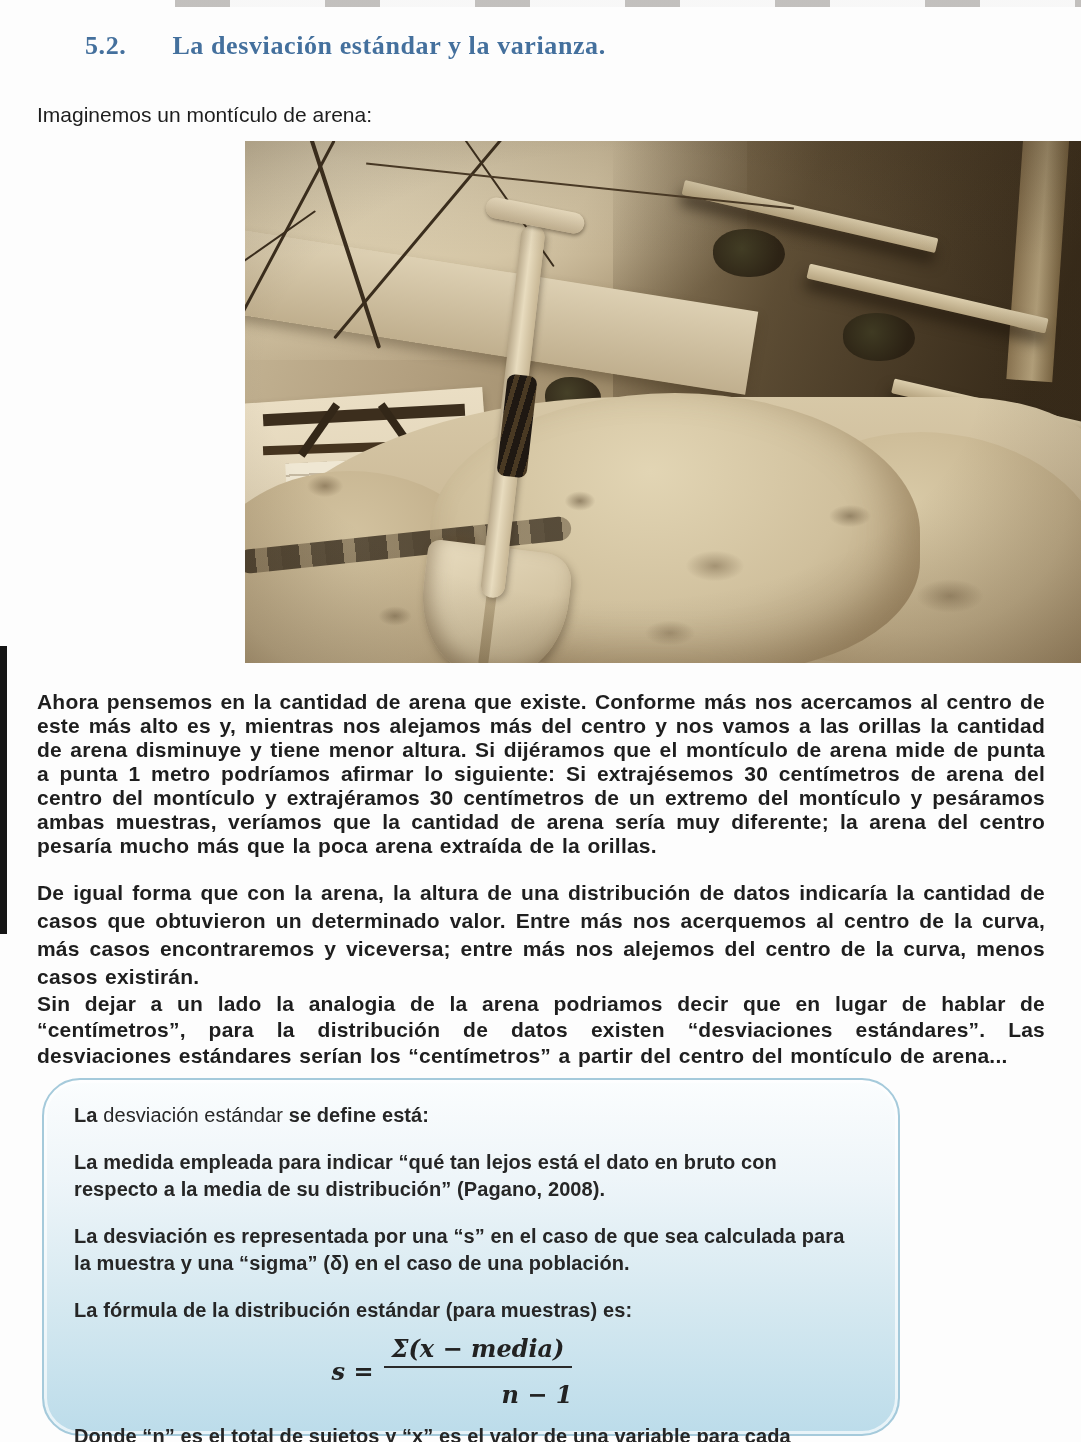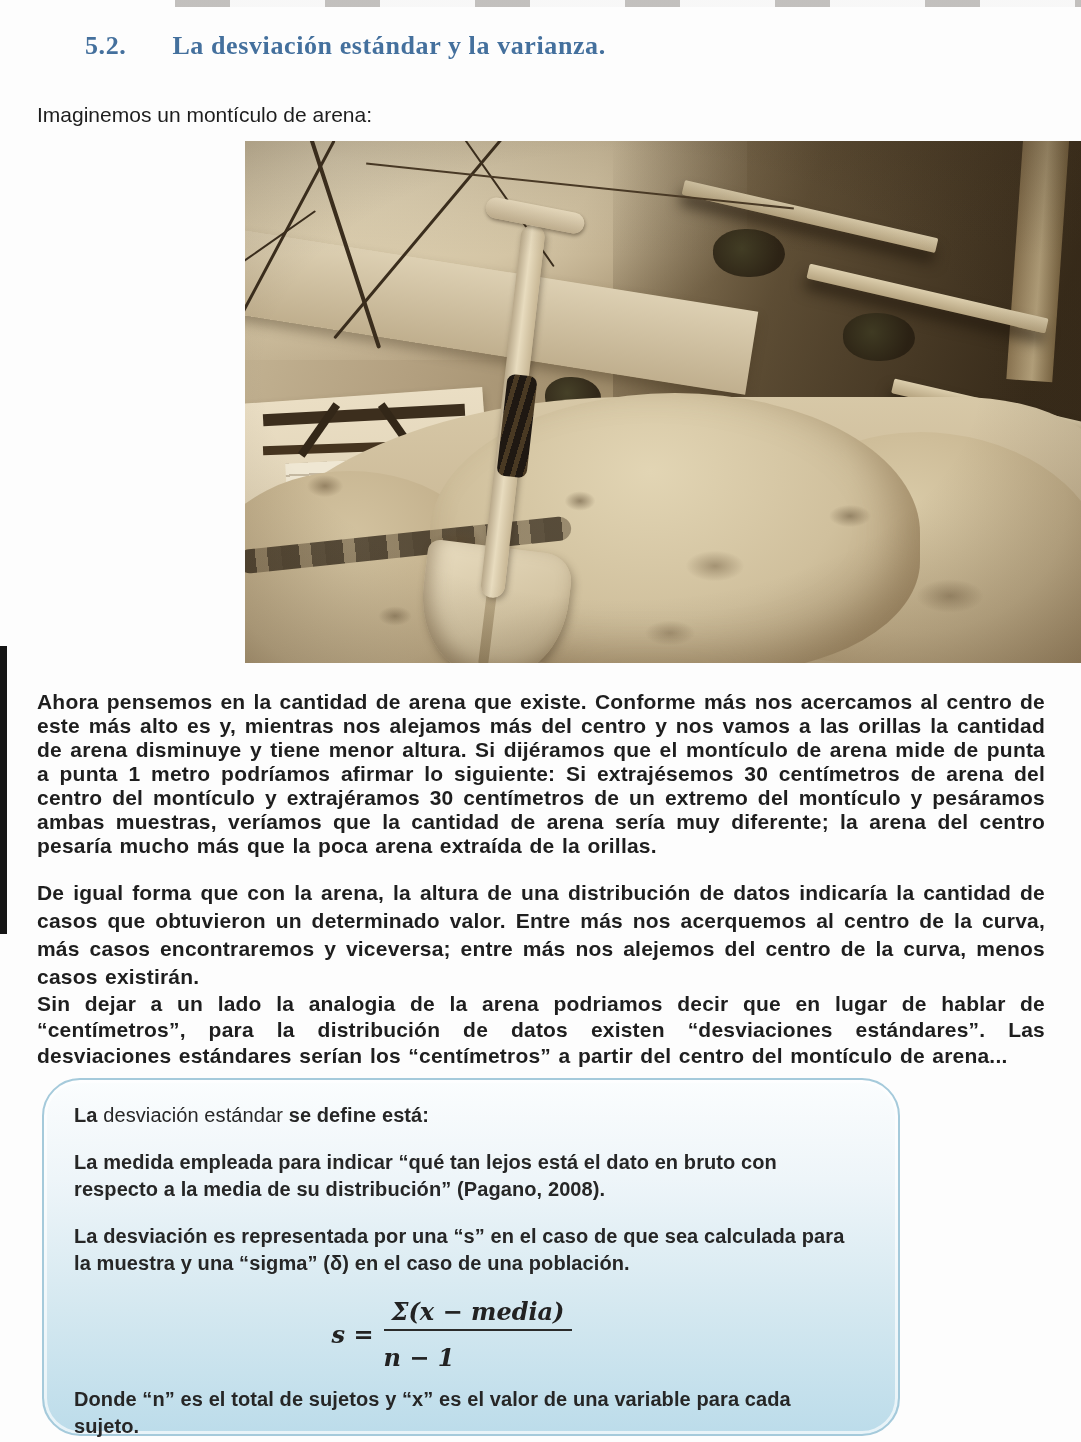--- a/index.html
+++ b/index.html
@@ -107,21 +107,21 @@
   .def-box{position:absolute;left:42px;top:1078px;width:858px;height:358px;box-sizing:border-box;
     border:2px solid #a5cadb;border-radius:38px;
     background:linear-gradient(180deg,#fbfdfe 0%,#eef5f9 28%,#d4e8f0 65%,#bcdcea 100%);
     box-shadow:inset 0 0 0 3px rgba(255,255,255,.65);
     padding:22px 42px 0 30px;color:#262626;font-size:20px;font-weight:600;}
   .def-box p{margin:0 0 20px 0;line-height:27px;letter-spacing:.1px;}
   .def-box .bold{font-weight:400;}
   .formula-row{margin:2px 0 14px 0;text-align:center;transform:translateX(168px);width:420px;
     font-family:"DejaVu Serif",serif;font-style:italic;font-weight:600;font-size:24px;color:#222;}
   .formula-row .lhs{display:inline-block;vertical-align:middle;margin-right:10px;}
-  .frac{display:inline-block;vertical-align:middle;text-align:left;}
+  .frac{display:inline-block;vertical-align:middle;text-align:right;}
   .frac .num{display:block;padding:0 8px 3px 8px;border-bottom:2px solid #2a2a2a;}
   .frac .den{display:block;padding-top:12px;}
 </style>
 </head>
 <body>
 
 <div class="page">
 
   <div class="top-smudge"></div>
   <div class="left-bar"></div>
@@ -170,19 +170,20 @@
   </figure>
 
   <p class="para p1">Ahora pensemos en la cantidad de arena que existe. Conforme más nos acercamos al centro de este más alto es y, mientras nos alejamos más del centro y nos vamos a las orillas la cantidad de arena disminuye y tiene menor altura. Si dijéramos que el montículo de arena mide de punta a punta 1 metro podríamos afirmar lo siguiente: Si extrajésemos 30 centímetros de arena del centro del montículo y extrajéramos 30 centímetros de un extremo del montículo y pesáramos ambas muestras, veríamos que la cantidad de arena sería muy diferente; la arena del centro pesaría mucho más que la poca arena extraída de la orillas.</p>
   <p class="para p2">De igual forma que con la arena, la altura de una distribución de datos indicaría la cantidad de casos que obtuvieron un determinado valor. Entre más nos acerquemos al centro de la curva, más casos encontraremos y viceversa; entre más nos alejemos del centro de la curva, menos casos existirán.</p>
   <p class="para p3">Sin dejar a un lado la analogia de la arena podriamos decir que en lugar de hablar de “centímetros”, para la distribución de datos existen “desviaciones estándares”. Las desviaciones estándares serían los “centímetros” a partir del centro del montículo de arena...</p>
 
   <div class="def-box">
     <p><span>La </span><span class="bold">desviación estándar</span><span> se define está:</span></p>
     <p style="max-width:760px;">La medida empleada para indicar “qué tan lejos está el dato en bruto con respecto a la media de su distribución” (Pagano, 2008).</p>
     <p>La desviación es representada por una “s” en el caso de que sea calculada para la muestra y una “sigma” (δ) en el caso de una población.</p>
+    <p style="margin-bottom:10px;">La fórmula de la distribución estándar (para muestras) es:</p>
     <div class="formula-row">
       <span class="lhs">s =</span><span class="frac"><span class="num">Σ(x − media)</span><span class="den">n − 1</span></span>
     </div>
     <p>Donde “n” es el total de sujetos y “x” es el valor de una variable para cada sujeto.</p>
   </div>
 
 </div>
 
 </body></html>

